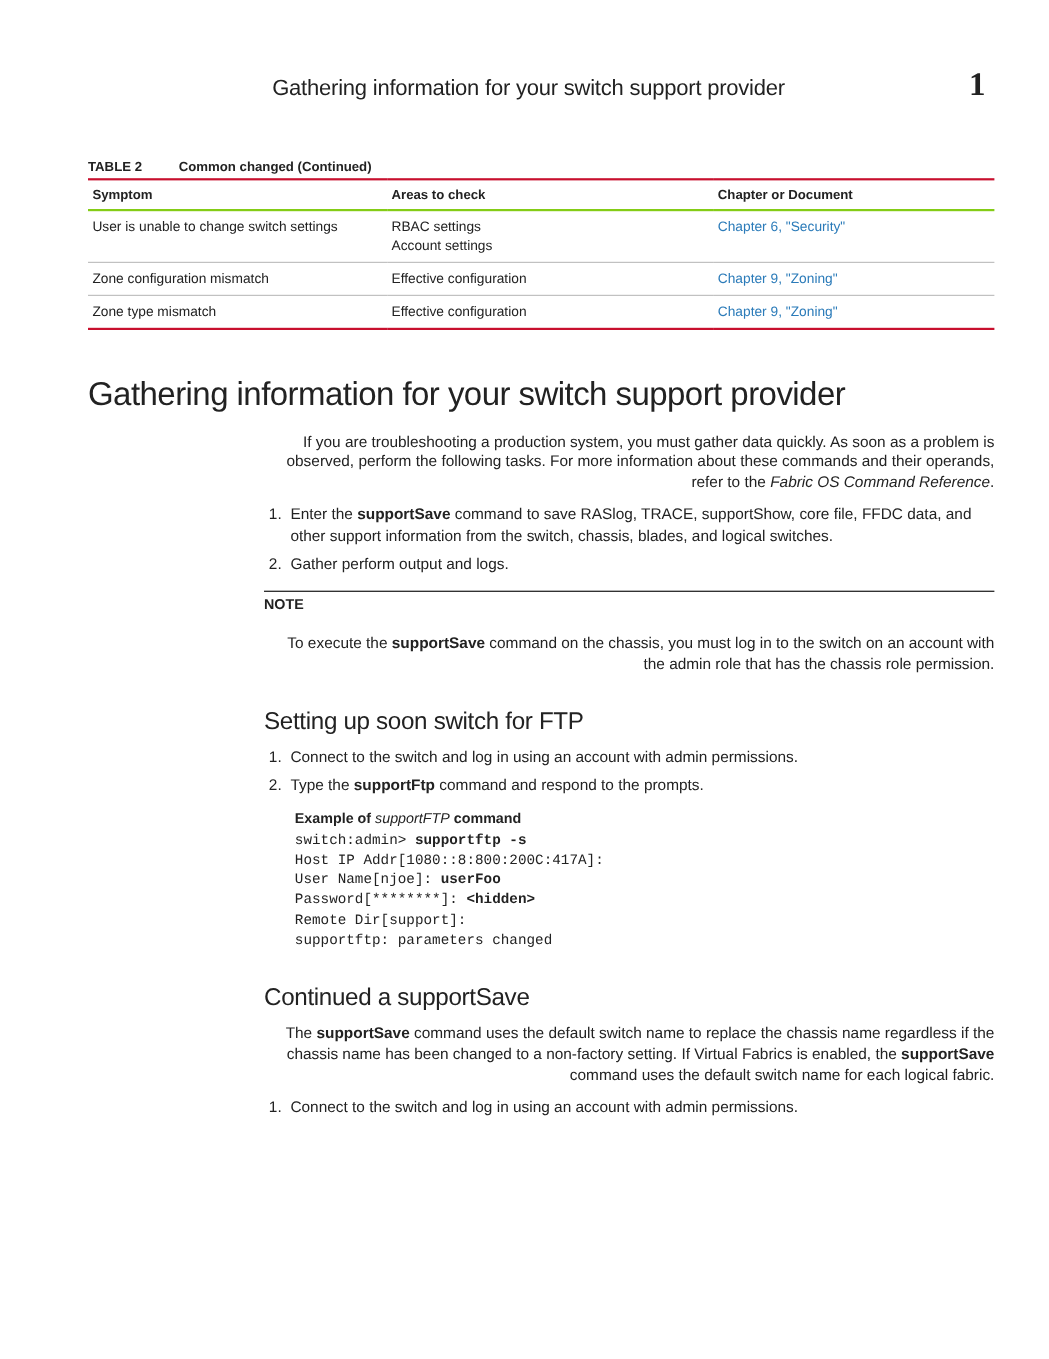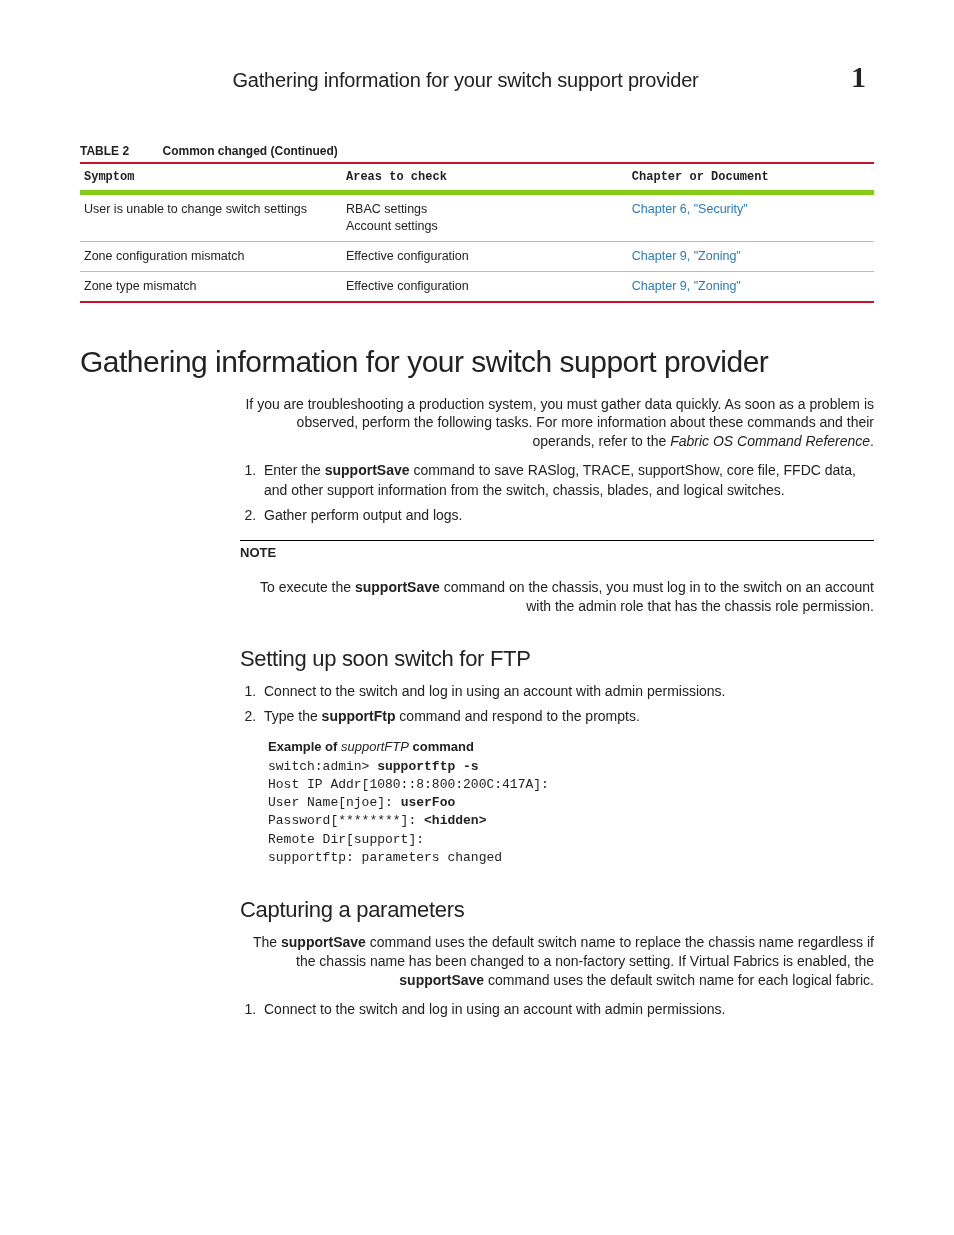--- a/index.html
+++ b/index.html
@@ -5,21 +5,21 @@
   body {
     margin: 0;
     padding: 0;
     background: #fff;
     font-family: Arial, Helvetica, sans-serif;
     color: #222;
   }
   .page {
     width: 954px;
     min-height: 1235px;
-    padding: 60px 80px 60px 80px;
+    padding: 60px 50px 60px 80px;
     box-sizing: border-box;
     position: relative;
   }
   .running-header {
     display: flex;
     justify-content: space-between;
     align-items: baseline;
     margin-bottom: 50px;
     padding-right: 8px;
   }
@@ -40,22 +40,21 @@
   }
   .table-caption .tbl-label { font-weight: bold; margin-right: 30px; }
   .table-caption .tbl-title { font-weight: bold; }
   table.symptoms {
     width: 100%;
     border-collapse: collapse;
     font-size: 12.5px;
   }
   table.symptoms thead tr {
     border-top: 2px solid #c8102e;
-    border-bottom: 5px solid #84cc16;
-    font-family: Liberation Mono, monospace;
+    border-bottom: 2px solid #84cc16;
   }
   table.symptoms th {
     text-align: left;
     font-weight: bold;
     padding: 6px 4px;
     font-size: 12px;
   }
   table.symptoms tbody tr {
     border-bottom: 1px solid #bbb;
   }
@@ -206,21 +205,21 @@
     <div class="example-label">
       <span class="ex-bold">Example  of </span><span class="ex-italic">supportFTP</span><span class="ex-bold"> command</span>
     </div>
     <pre class="code"><span>switch:admin&gt; </span><span class="b">supportftp -s</span>
 <span>Host IP Addr[1080::8:800:200C:417A]:</span>
 <span>User Name[njoe]: </span><span class="b">userFoo</span>
 <span>Password[********]: </span><span class="b">&lt;hidden&gt;</span>
 <span>Remote Dir[support]:</span>
 <span>supportftp: parameters changed</span></pre>
 
-    <h2 class="subsection">Capturing a parameters</h2>
+    <h2 class="subsection">Continued a supportSave</h2>
     <p>
       <span>The </span><span class="bold">supportSave</span><span> command uses the default switch name to replace the chassis name regardless if the chassis name has been changed to a non-factory setting. If Virtual Fabrics is enabled, the </span><span class="bold">supportSave</span><span> command uses the default switch name for each logical fabric.</span>
     </p>
     <ol>
       <li>Connect to the switch and log in using an account with admin permissions.</li>
     </ol>
   </div>
 
 </div>
 

